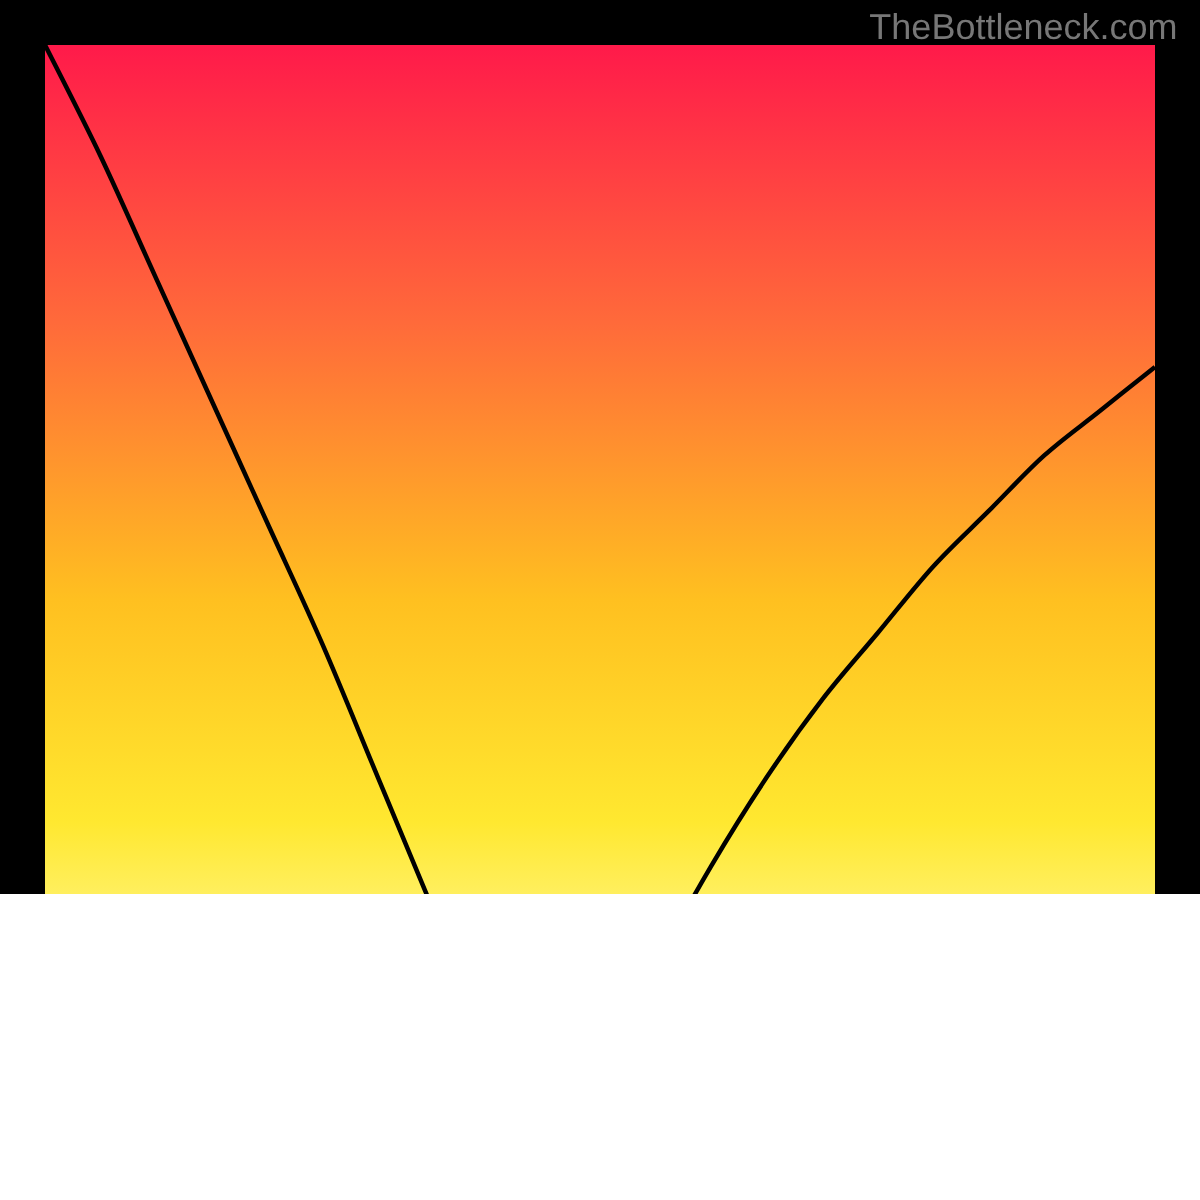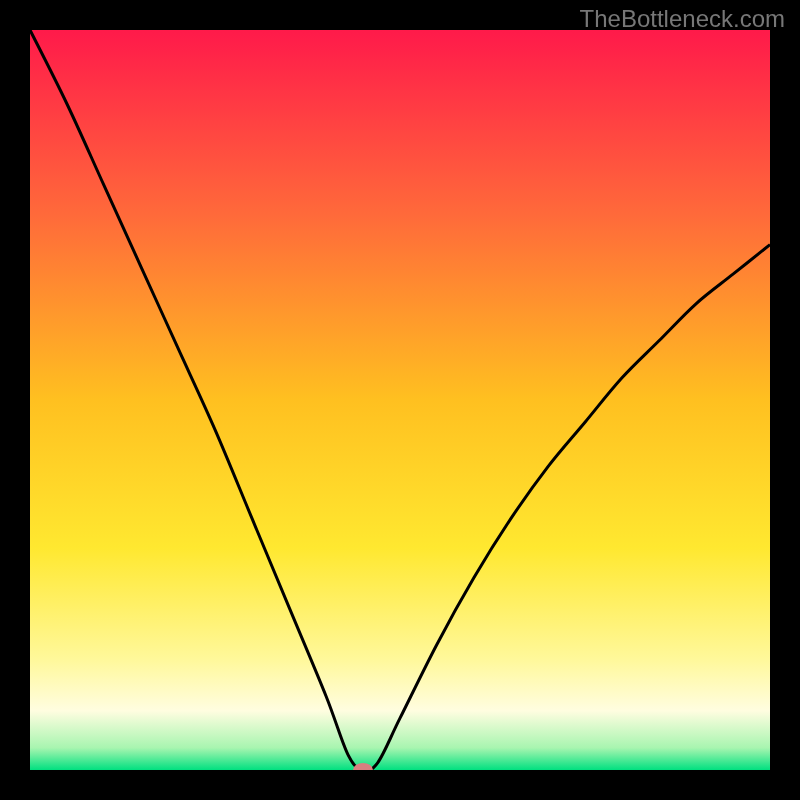--- a/index.html
+++ b/index.html
@@ -3,21 +3,21 @@
 <meta charset="utf-8">
 <style>
   body {
     margin: 0;
     padding: 0;
     background: #fff;
   }
   .chart-container {
     position: relative;
     width: 800px;
-    height: 800px;
+    height: 596px;
   }
   .watermark {
     position: absolute;
     top: 5px;
     right: 15px;
     font-family: Arial, sans-serif;
     font-size: 24px;
     color: #777;
     z-index: 10;
   }

